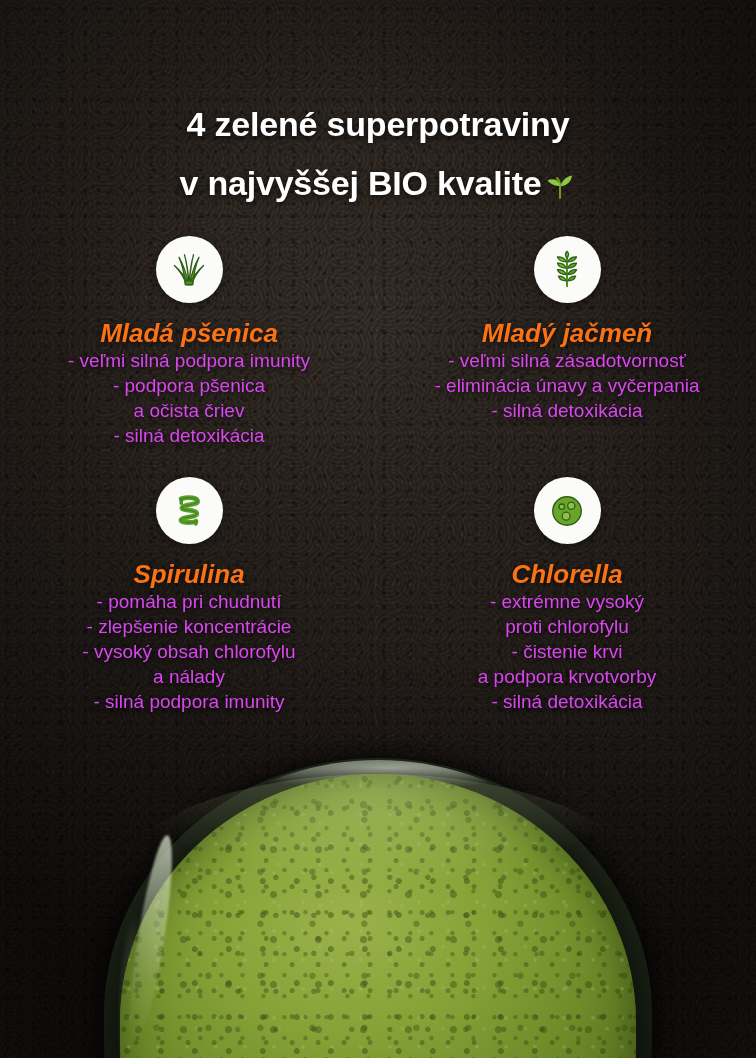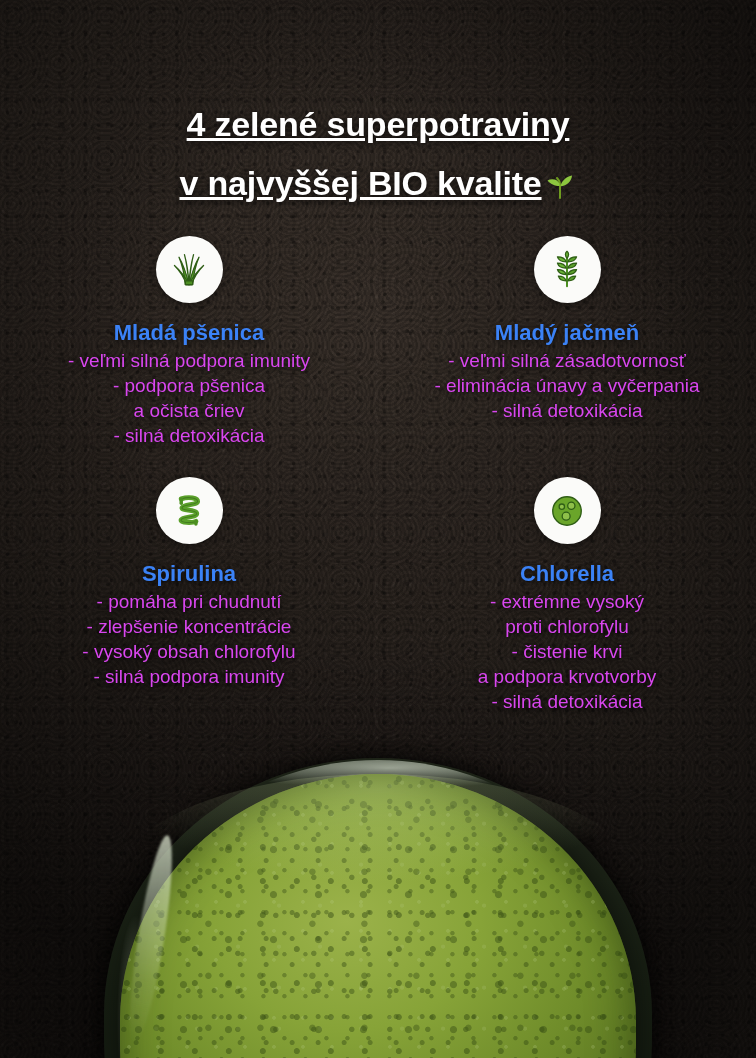--- a/index.html
+++ b/index.html
@@ -71,21 +71,20 @@
   }
   .title-line {
     display: block;
     color: #ffffff;
     font-size: 34px;
     font-weight: bold;
     line-height: 40px;
     letter-spacing: -0.2px;
     text-shadow: 0 2px 7px rgba(0,0,0,0.75);
     white-space: nowrap;
-    text-decoration: underline;
   }
   .title-line2 {
     position: relative;
     display: inline-block;
     margin-top: 19px;
   }
   .sprout-icon {
     display: inline-block;
     vertical-align: -4px;
     width: 34px;
@@ -122,26 +121,27 @@
     background: #fbfbf9;
     margin: 0 auto 17px auto;
     display: flex;
     align-items: center;
     justify-content: center;
     box-shadow: 0 2px 10px rgba(0,0,0,0.45);
   }
   .icon-badge svg { display: block; }
 
   .card-title {
-    color: #3b82f6;
-    font-size: 22px;
+    color: #f97316;
+    font-size: 26px;
     font-weight: bold;
     line-height: 26px;
     margin-bottom: 2px;
     text-shadow: 0 2px 6px rgba(0,0,0,0.7);
+    font-style: italic;
   }
   .card-lines {
     color: #d946ef;
     font-size: 19px;
     line-height: 25px;
     font-weight: normal;
     text-shadow: 0 2px 6px rgba(0,0,0,0.75);
   }
   .card-lines div { white-space: nowrap; }
 
@@ -315,20 +315,21 @@
               <path d="M13 8 L13 13" stroke="#4c8f22" stroke-width="4" fill="none"></path>
               <path d="M30 34 L30 37" stroke="#4c8f22" stroke-width="4" fill="none"></path>
             </g>
           </svg>
         </div>
         <div class="card-title">Spirulina</div>
         <div class="card-lines">
           <div>- pomáha pri chudnutí</div>
           <div>- zlepšenie koncentrácie</div>
           <div>- vysoký obsah chlorofylu</div>
+          <div>a nálady</div>
           <div>- silná podpora imunity</div>
         </div>
       </div>
 
       <div class="card">
         <div class="icon-badge">
           <svg viewBox="0 0 44 44" width="38" height="38" aria-hidden="true">
             <circle cx="22" cy="22" r="16.5" fill="#6aa52a" stroke="#2f5e16" stroke-width="1.6"></circle>
             <circle cx="16" cy="17" r="3.1" fill="#8fc04a" stroke="#2f5e16" stroke-width="1.5"></circle>
             <circle cx="27" cy="16" r="4.2" fill="#8fc04a" stroke="#2f5e16" stroke-width="1.5"></circle>

